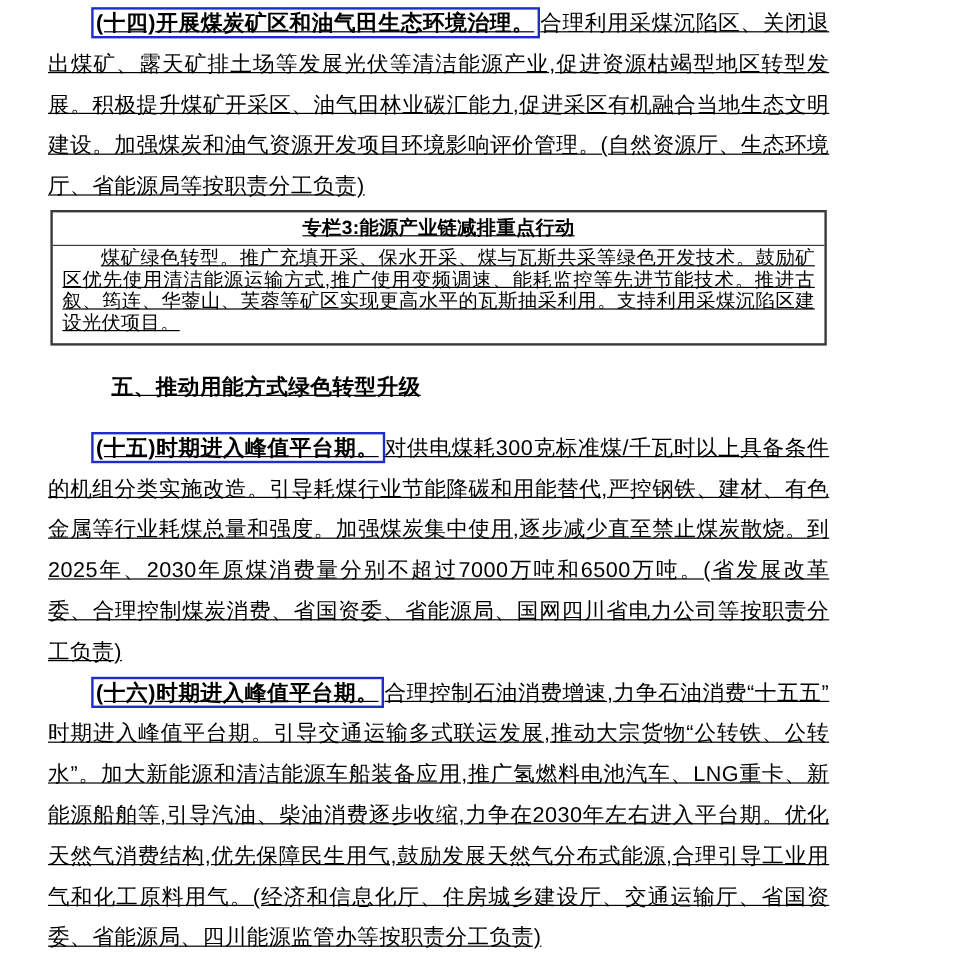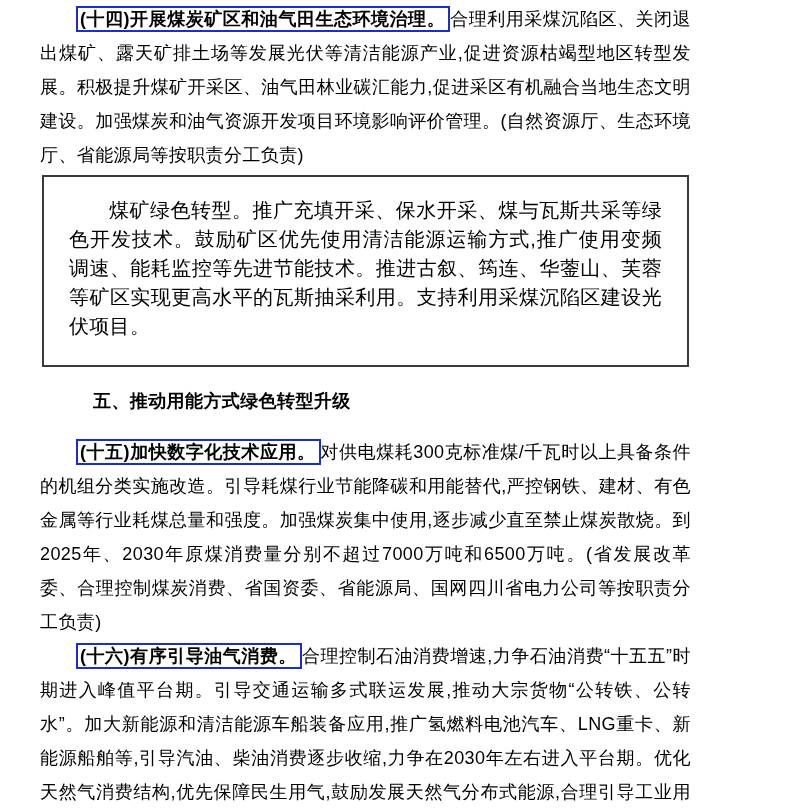--- a/index.html
+++ b/index.html
@@ -12,20 +12,21 @@
     width: 800px;
     height: 811px;
     font-family: "Liberation Sans", sans-serif;
     overflow: hidden;
   }
   .page {
     box-sizing: border-box;
     width: 730px;
     height: 811px;
     padding: 2px 39px 0 40px;
+    text-decoration: underline;
   }
   .para {
     margin: 0;
     font-size: 18px;
     line-height: 34px;
     text-align: justify;
     text-indent: 2em;
     letter-spacing: 0.4px;
   }
   .lead-box {
@@ -52,40 +53,41 @@
     font-size: 16px;
     line-height: 24px;
     padding: 2px 0 1px 0;
     border-bottom: 1px solid var(--box-border, #3a3a3a);
     letter-spacing: 0.3px;
   }
   .column-body {
     padding: 2px 8px 7px 8px;
   }
   .column-body p {
-    margin: 17px;
-    font-size: 20px;
-    line-height: 29px;
+    margin: 0;
+    font-size: 16px;
+    line-height: 18px;
     text-align: justify;
     text-indent: 2em;
     letter-spacing: 0.3px;
   }
 </style>
 </head>
 <body>
 
 <div class="page">
 
   <p class="para"><span class="lead-box">(十四)开展煤炭矿区和油气田生态环境治理。</span><span>合理利用采煤沉陷区、关闭退出煤矿、露天矿排土场等发展光伏等清洁能源产业,促进资源枯竭型地区转型发展。积极提升煤矿开采区、油气田林业碳汇能力,促进采区有机融合当地生态文明建设。加强煤炭和油气资源开发项目环境影响评价管理。(自然资源厅、生态环境厅、省能源局等按职责分工负责)</span></p>
 
   <div class="column-box">
+    <div class="column-title">专栏3:能源产业链减排重点行动</div>
     <div class="column-body">
       <p>煤矿绿色转型。推广充填开采、保水开采、煤与瓦斯共采等绿色开发技术。鼓励矿区优先使用清洁能源运输方式,推广使用变频调速、能耗监控等先进节能技术。推进古叙、筠连、华蓥山、芙蓉等矿区实现更高水平的瓦斯抽采利用。支持利用采煤沉陷区建设光伏项目。</p>
     </div>
   </div>
 
   <p class="section-heading">五、推动用能方式绿色转型升级</p>
 
-  <p class="para"><span class="lead-box">(十五)加快数字化技术应用。</span><span>对供电煤耗300克标准煤/千瓦时以上具备条件的机组分类实施改造。引导耗煤行业节能降碳和用能替代,严控钢铁、建材、有色金属等行业耗煤总量和强度。加强煤炭集中使用,逐步减少直至禁止煤炭散烧。到2025年、2030年原煤消费量分别不超过7000万吨和6500万吨。(省发展改革委、合理控制煤炭消费、省国资委、省能源局、国网四川省电力公司等按职责分工负责)</span></p>
+  <p class="para"><span class="lead-box">(十五)时期进入峰值平台期。</span><span>对供电煤耗300克标准煤/千瓦时以上具备条件的机组分类实施改造。引导耗煤行业节能降碳和用能替代,严控钢铁、建材、有色金属等行业耗煤总量和强度。加强煤炭集中使用,逐步减少直至禁止煤炭散烧。到2025年、2030年原煤消费量分别不超过7000万吨和6500万吨。(省发展改革委、合理控制煤炭消费、省国资委、省能源局、国网四川省电力公司等按职责分工负责)</span></p>
 
-  <p class="para"><span class="lead-box">(十六)有序引导油气消费。</span><span>合理控制石油消费增速,力争石油消费“十五五”时期进入峰值平台期。引导交通运输多式联运发展,推动大宗货物“公转铁、公转水”。加大新能源和清洁能源车船装备应用,推广氢燃料电池汽车、LNG重卡、新能源船舶等,引导汽油、柴油消费逐步收缩,力争在2030年左右进入平台期。优化天然气消费结构,优先保障民生用气,鼓励发展天然气分布式能源,合理引导工业用气和化工原料用气。(经济和信息化厅、住房城乡建设厅、交通运输厅、省国资委、省能源局、四川能源监管办等按职责分工负责)</span></p>
+  <p class="para"><span class="lead-box">(十六)时期进入峰值平台期。</span><span>合理控制石油消费增速,力争石油消费“十五五”时期进入峰值平台期。引导交通运输多式联运发展,推动大宗货物“公转铁、公转水”。加大新能源和清洁能源车船装备应用,推广氢燃料电池汽车、LNG重卡、新能源船舶等,引导汽油、柴油消费逐步收缩,力争在2030年左右进入平台期。优化天然气消费结构,优先保障民生用气,鼓励发展天然气分布式能源,合理引导工业用气和化工原料用气。(经济和信息化厅、住房城乡建设厅、交通运输厅、省国资委、省能源局、四川能源监管办等按职责分工负责)</span></p>
 
 </div>
 
 </body></html>

